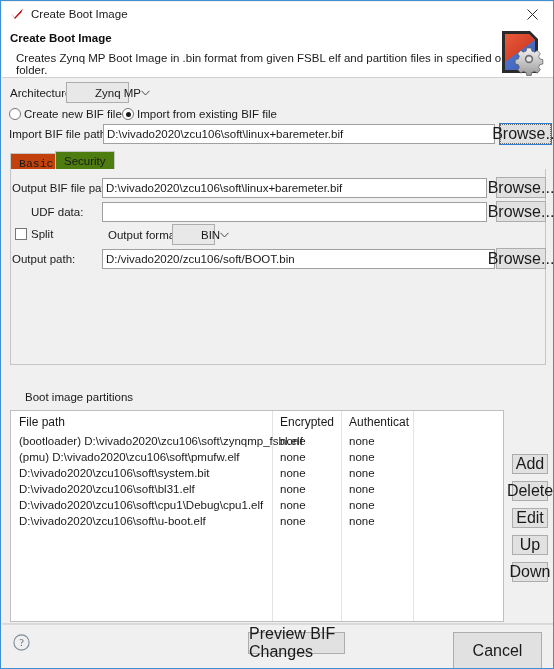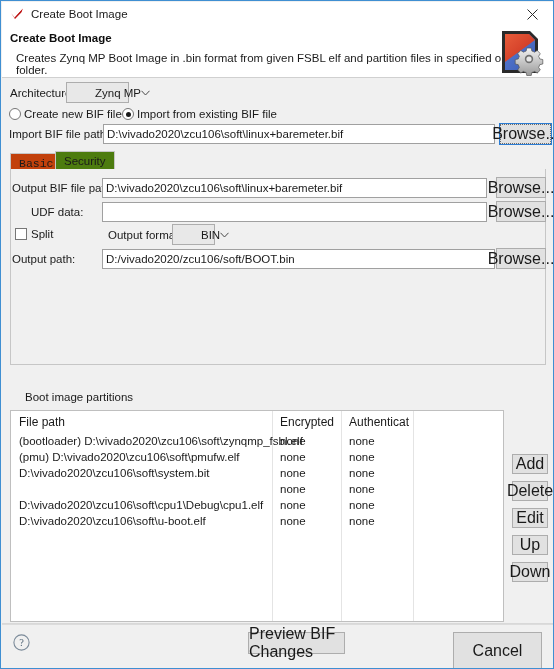--- a/index.html
+++ b/index.html
@@ -444,20 +444,21 @@
       <div class="tbl-cell" style="left:338px; top:24px;">none</div>
 
       <div class="tbl-cell" style="left:8px;   top:40px;">(pmu) D:\vivado2020\zcu106\soft\pmufw.elf</div>
       <div class="tbl-cell" style="left:269px; top:40px;">none</div>
       <div class="tbl-cell" style="left:338px; top:40px;">none</div>
 
       <div class="tbl-cell" style="left:8px;   top:56px;">D:\vivado2020\zcu106\soft\system.bit</div>
       <div class="tbl-cell" style="left:269px; top:56px;">none</div>
       <div class="tbl-cell" style="left:338px; top:56px;">none</div>
 
+      <div class="tbl-cell" style="left:8px;   top:72px;">D:\vivado2020\zcu106\soft\bl31.elf</div>
       <div class="tbl-cell" style="left:269px; top:72px;">none</div>
       <div class="tbl-cell" style="left:338px; top:72px;">none</div>
 
       <div class="tbl-cell" style="left:8px;   top:88px;">D:\vivado2020\zcu106\soft\cpu1\Debug\cpu1.elf</div>
       <div class="tbl-cell" style="left:269px; top:88px;">none</div>
       <div class="tbl-cell" style="left:338px; top:88px;">none</div>
 
       <div class="tbl-cell" style="left:8px;   top:104px;">D:\vivado2020\zcu106\soft\u-boot.elf</div>
       <div class="tbl-cell" style="left:269px; top:104px;">none</div>
       <div class="tbl-cell" style="left:338px; top:104px;">none</div>

